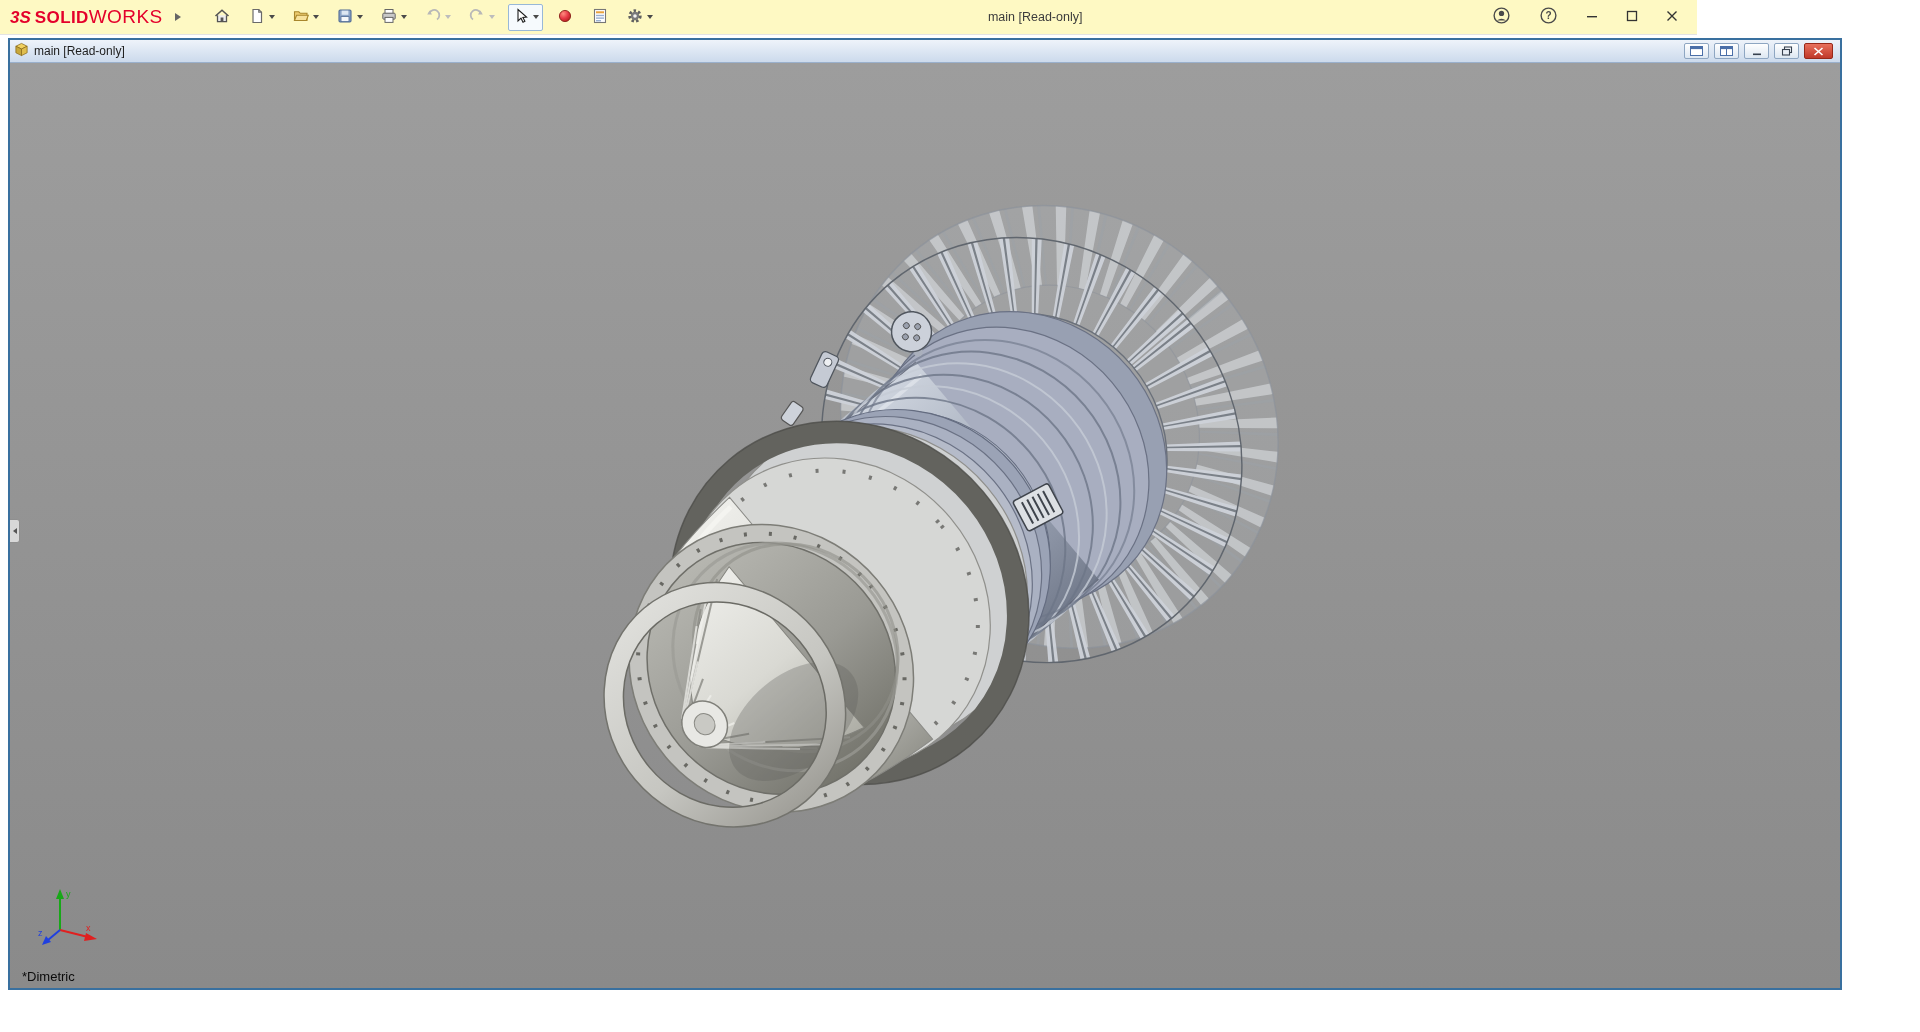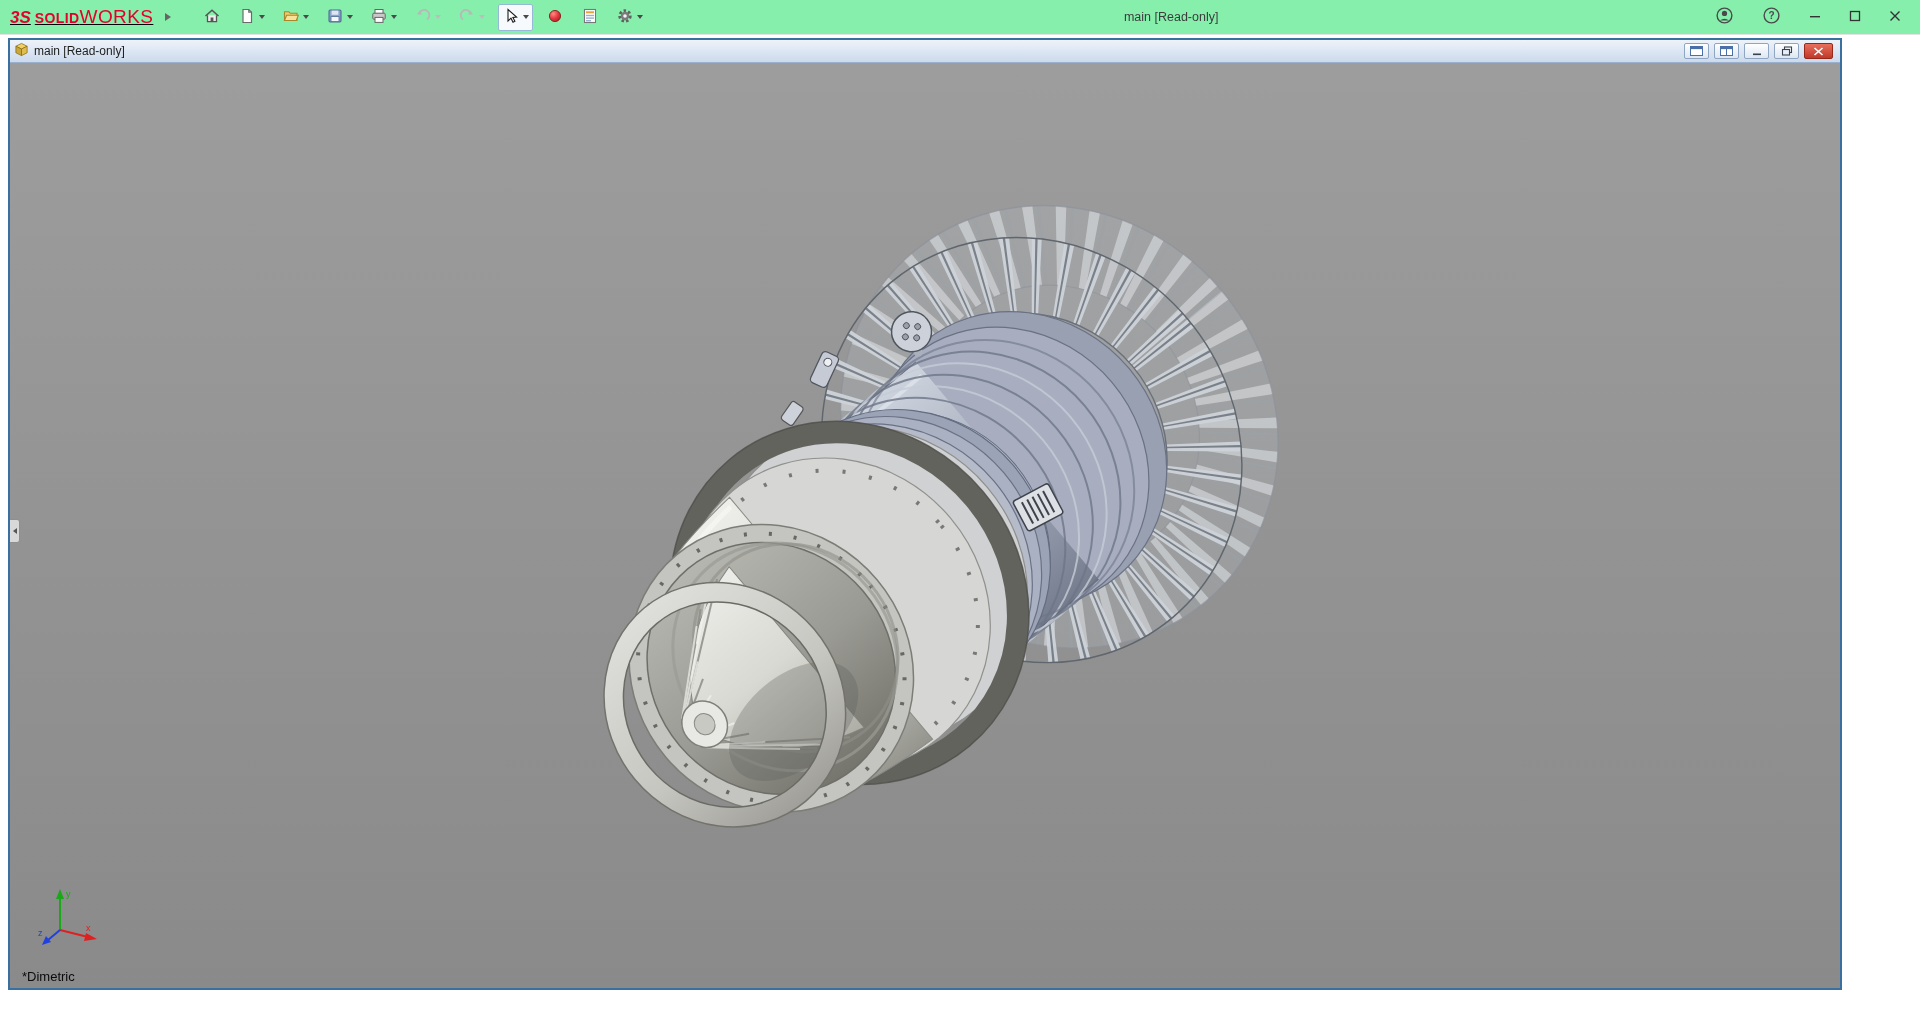--- a/index.html
+++ b/index.html
@@ -1,23 +1,23 @@
 <!DOCTYPE html>
 <html><head>
 <meta charset="utf-8">
 <style>
   html,body{margin:0;padding:0;}
   body{width:1920px;height:1032px;overflow:hidden;background:#ffffff;font-family:"Liberation Sans",sans-serif;}
   button{font-family:inherit;cursor:default;}
 
   
-  .titlebar{position:absolute;top:0;left:0;width:1920px;height:34px;background:#86efac;border-bottom:1px solid #e3e3e3;display:flex;align-items:center;z-index:20;text-decoration:underline;}
+  .titlebar{position:absolute;top:0;left:0;width:1697px;height:34px;background:#fef9c3;border-bottom:1px solid #e3e3e3;display:flex;align-items:center;z-index:20;}
   .brand{display:flex;align-items:baseline;padding:0 4px 0 10px;color:#e4002b;white-space:nowrap;}
   .brand .mark{font-weight:bold;font-style:italic;font-size:17px;margin-right:4px;}
-  .brand .bold{font-weight:bold;font-size:14px;letter-spacing:.4px;}
+  .brand .bold{font-weight:bold;font-size:17px;letter-spacing:.4px;}
   .brand .light{font-weight:normal;font-size:19px;letter-spacing:.4px;}
   .expand-arrow{width:0;height:0;border-top:4.5px solid transparent;border-bottom:4.5px solid transparent;border-left:6px solid #666;margin-left:8px;}
   .qat{display:flex;align-items:center;margin-left:28px;}
   .tbg{display:flex;align-items:center;margin-right:9px;}
   .tbtn{display:flex;align-items:center;gap:3px;background:none;border:1px solid transparent;padding:2px 3px;border-radius:2px;}
   .tbtn.boxed{border:1px solid #98b8d8;background:#f6fafd;}
   .caret{width:0;height:0;border-left:3.5px solid transparent;border-right:3.5px solid transparent;border-top:4px solid #4a4a4a;}
   .caret.dis{border-top-color:#bdbdbd;}
   .win-title{position:absolute;left:61%;transform:translateX(-50%);font-size:12.5px;color:#3c3c3c;white-space:nowrap;}
   .tb-right{margin-left:auto;display:flex;align-items:center;gap:14px;padding-right:12px;}

